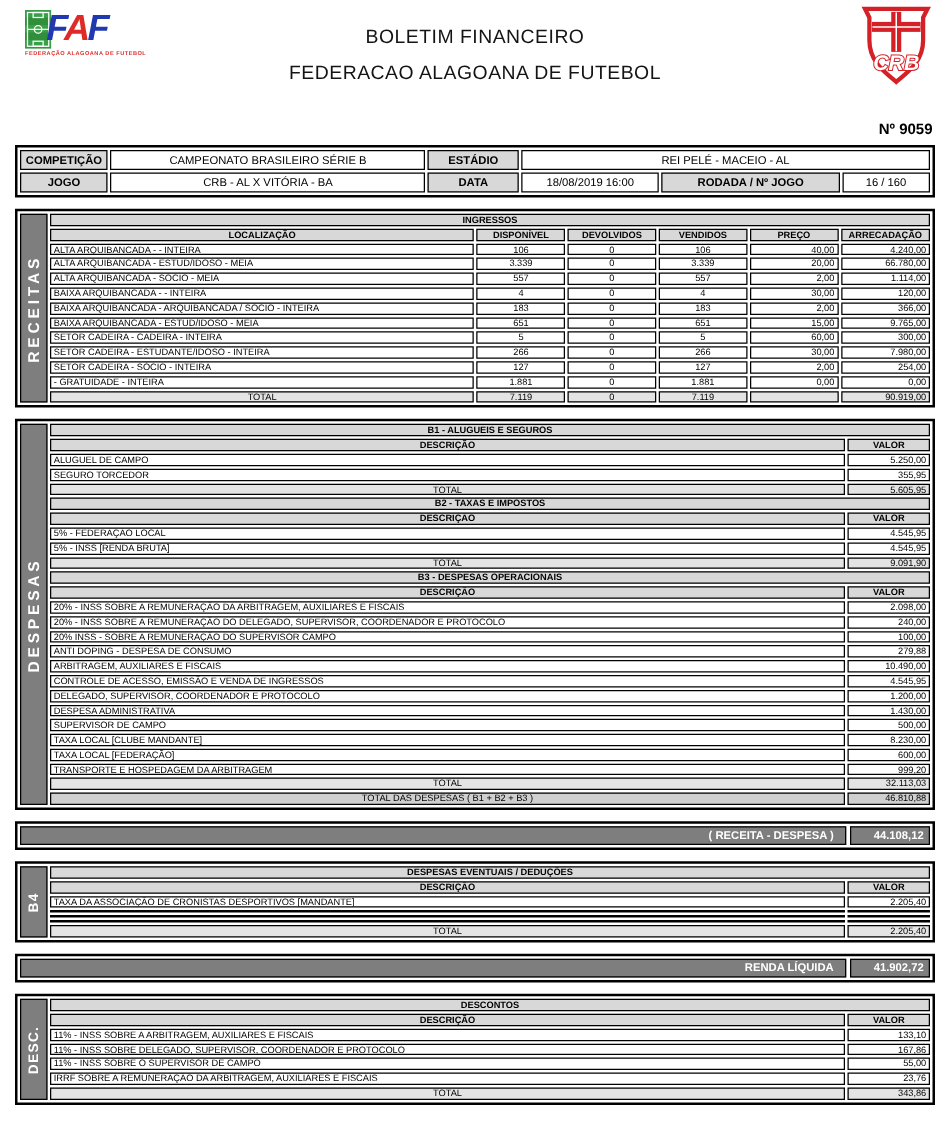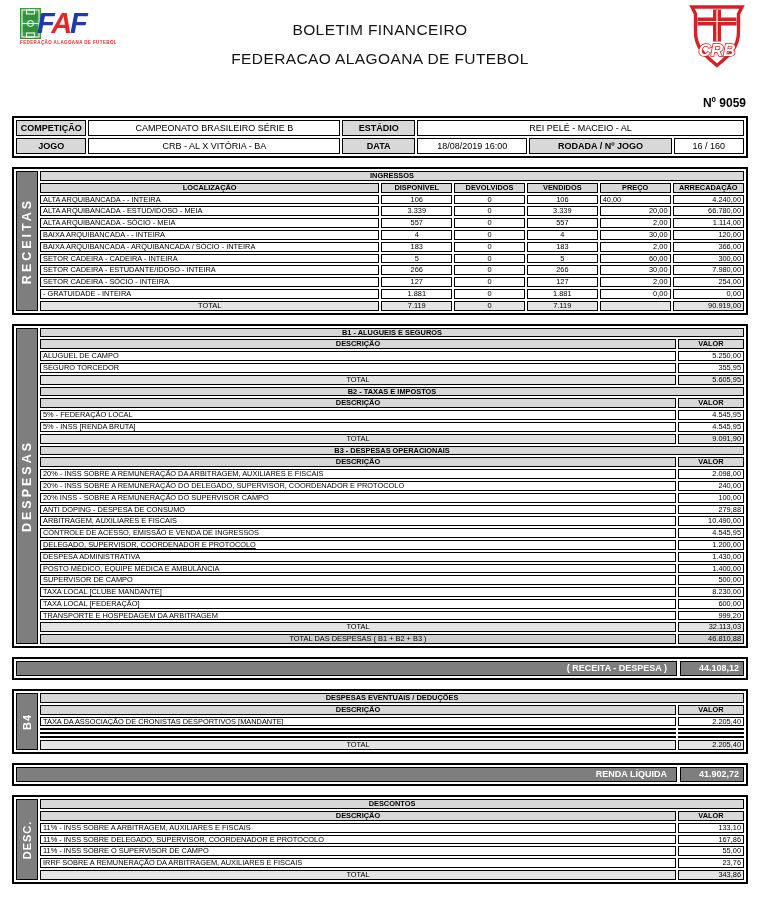--- a/index.html
+++ b/index.html
@@ -147,21 +147,21 @@
             <td class="hdr">PREÇO</td>
             <td class="hdr">ARRECADAÇÃO</td>
           </tr>
         </tbody>
         <tbody>
             <tr>
               <td style="text-align: left;">ALTA ARQUIBANCADA -  - INTEIRA</td>
               <td style="text-align: center;">106</td>
               <td style="text-align: center;">0</td>
               <td style="text-align: center;">106</td>
-              <td style="text-align: left; margin-top: 47px;">40,00</td>
+              <td style="text-align: right; margin-top: 47px;">40,00</td>
               <td style="text-align: right;">4.240,00</td>
             </tr>
             <tr>
               <td style="text-align: left;">ALTA ARQUIBANCADA - ESTUD/IDOSO - MEIA</td>
               <td style="text-align: center;">3.339</td>
               <td style="text-align: center;">0</td>
               <td style="text-align: center;">3.339</td>
               <td style="text-align: right;">20,00</td>
               <td style="text-align: right;">66.780,00</td>
             </tr>
@@ -181,20 +181,28 @@
               <td style="text-align: right;">30,00</td>
               <td style="text-align: right;">120,00</td>
             </tr>
             <tr>
               <td style="text-align: left;">BAIXA ARQUIBANCADA - ARQUIBANCADA / SÓCIO - INTEIRA</td>
               <td style="text-align: center;">183</td>
               <td style="text-align: center;">0</td>
               <td style="text-align: center;">183</td>
               <td style="text-align: right;">2,00</td>
               <td style="text-align: right;">366,00</td>
+            </tr>
+            <tr>
+              <td style="text-align: left;">BAIXA ARQUIBANCADA - ESTUD/IDOSO - MEIA</td>
+              <td style="text-align: center;">651</td>
+              <td style="text-align: center;">0</td>
+              <td style="text-align: center;">651</td>
+              <td style="text-align: right;">15,00</td>
+              <td style="text-align: right;">9.765,00</td>
             </tr>
             <tr>
               <td style="text-align: left;">SETOR CADEIRA - CADEIRA - INTEIRA</td>
               <td style="text-align: center;">5</td>
               <td style="text-align: center;">0</td>
               <td style="text-align: center;">5</td>
               <td style="text-align: right;">60,00</td>
               <td style="text-align: right;">300,00</td>
             </tr>
             <tr>
@@ -318,30 +326,26 @@
             </tr>
             <tr>
               <td style="text-align: left;">ARBITRAGEM, AUXILIARES E FISCAIS</td>
               <td style="text-align: right;">10.490,00</td>
             </tr>
             <tr>
               <td style="text-align: left;">CONTROLE DE ACESSO, EMISSÃO E VENDA DE INGRESSOS</td>
               <td style="text-align: right;">4.545,95</td>
             </tr>
             <tr>
-              <td style="text-align: left; text-decoration: underline;">DELEGADO, SUPERVISOR, COORDENADOR E PROTOCOLO</td>
+              <td style="text-align: left;">DELEGADO, SUPERVISOR, COORDENADOR E PROTOCOLO</td>
               <td style="text-align: right;">1.200,00</td>
             </tr>
             <tr>
               <td style="text-align: left;">DESPESA ADMINISTRATIVA</td>
               <td style="text-align: right;">1.430,00</td>
-            </tr>
-            <tr>
-              <td style="text-align: left;">POSTO MÉDICO, EQUIPE MÉDICA E AMBULÂNCIA</td>
-              <td style="text-align: right;">1.400,00</td>
             </tr>
             <tr>
               <td style="text-align: left;">SUPERVISOR DE CAMPO</td>
               <td style="text-align: right;">500,00</td>
             </tr>
             <tr>
               <td style="text-align: left;">TAXA LOCAL [CLUBE MANDANTE]</td>
               <td style="text-align: right;">8.230,00</td>
             </tr>
             <tr>

